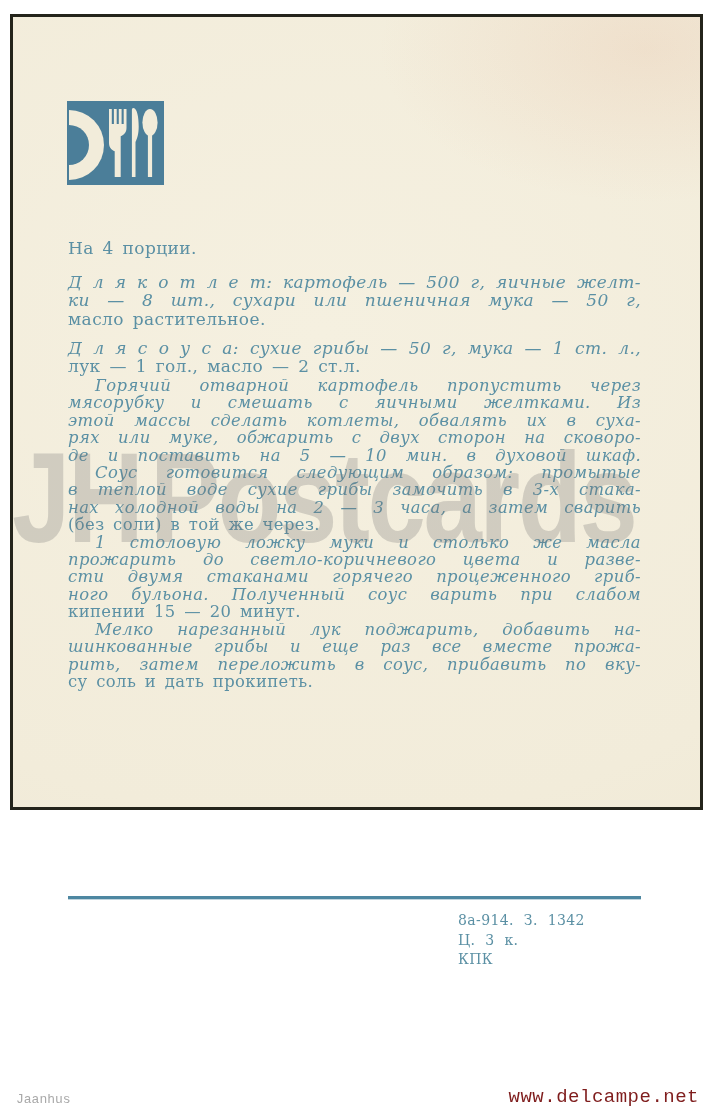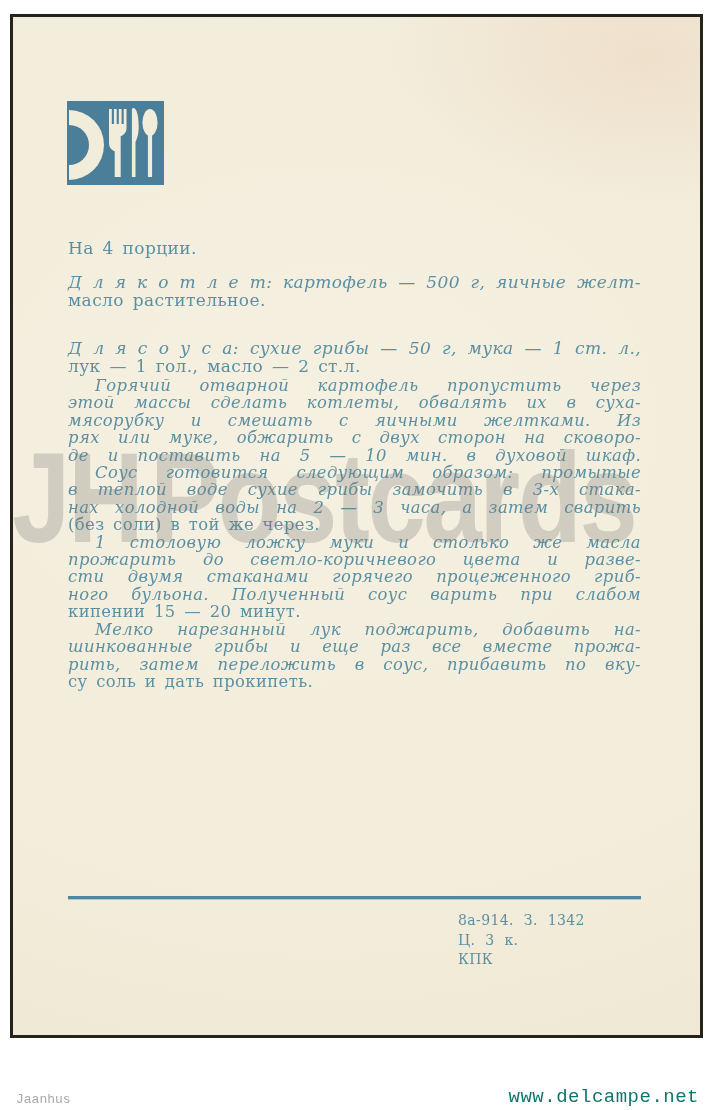--- a/index.html
+++ b/index.html
@@ -4,21 +4,21 @@
 <style>
   html,body { margin:0; padding:0; }
   body {
     width:710px; height:1110px; position:relative;
     background:#ffffff; overflow:hidden;
     font-family:"DejaVu Serif", serif;
   }
   
   .card {
     position:absolute; left:10px; top:14px;
-    width:693px; height:1024px; box-sizing:border-box;
+    width:693px; height:796px; box-sizing:border-box;
     border:3px solid #24241b;
     background:
       radial-gradient(ellipse 380px 220px at 92% 4%, rgba(226,178,150,0.22), rgba(226,178,150,0) 70%),
       radial-gradient(ellipse 900px 700px at 45% 40%, #f5f0e0 0%, #f2ecda 70%, #efe8d4 100%);
   }
   
   .logo { position:absolute; left:54px; top:84px; width:97px; height:84px; }
   
   .rtext {
     position:absolute; left:55px; width:573px;
@@ -54,21 +54,21 @@
     transform:scale(0.82,1); transform-origin:left center;
   }
   .footer {
     position:absolute; left:0; top:1086px; width:704px; height:24px;
     font-family:Liberation Mono, monospace;
   }
   .wm-seller {
     position:absolute; left:16px; top:6px; font-size:13px; color:#a9a9a9;
   }
   .wm-site {
-    position:absolute; right:5px; top:0px; font-size:19px; color:#0f766e;
+    position:absolute; right:5px; top:0px; font-size:19px; color:#7f1d1d;
     letter-spacing:0.5px;
   }
 </style>
 </head>
 <body>
 
 <div class="card">
 
   <svg class="logo" viewBox="0 0 97 84" xmlns="http://www.w3.org/2000/svg">
     <rect x="0" y="0" width="97" height="84" fill="#4b7e99"></rect>
@@ -82,32 +82,33 @@
     <path d="M66.5,7 c3.6,0.5 5.2,9 5.2,18.5 c0,7.5 -1.6,12.5 -3.2,15.5 V76 h-3.6 V9 c0,-1.4 0.6,-2.2 1.6,-2 z" fill="#f2ecda"></path>
 
     <ellipse cx="83" cy="21.5" rx="7.6" ry="13.5" fill="#f2ecda"></ellipse>
     <rect x="80.9" y="32" width="4.2" height="44" fill="#f2ecda"></rect>
   </svg>
 
   <div class="rtext servings line l">На 4 порции.</div>
 
   <div class="rtext ing1">
     <div class="line j">Д л я  к о т л е т:  картофель — 500 г,  яичные  желт-</div>
+    <div class="line j">ки — 8 шт., сухари или пшеничная мука — 50 г,</div>
     <div class="line l">масло растительное.</div>
   </div>
 
   <div class="rtext ing2">
     <div class="line j">Д л я  с о у с а:  сухие грибы — 50 г, мука — 1 ст. л.,</div>
     <div class="line l">лук — 1 гол., масло — 2 ст.л.</div>
   </div>
 
   <div class="rtext mainblock">
     <div class="line j ind">Горячий отварной картофель пропустить через</div>
+    <div class="line j">мясорубку и смешать с яичными желтками. Из</div>
     <div class="line j">этой массы сделать котлеты, обвалять их в суха-</div>
-    <div class="line j">мясорубку и смешать с яичными желтками. Из</div>
     <div class="line j">рях или муке, обжарить с двух сторон на сковоро-</div>
     <div class="line j">де и поставить на 5 — 10 мин. в духовой шкаф.</div>
     <div class="line j ind">Соус готовится следующим образом: промытые</div>
     <div class="line j">в теплой воде сухие грибы замочить в 3-х стака-</div>
     <div class="line j">нах холодной воды на 2 — 3 часа, а затем сварить</div>
     <div class="line l">(без соли) в той же через.</div>
     <div class="line j ind">1 столовую ложку муки и столько же масла</div>
     <div class="line j">прожарить до светло-коричневого цвета и разве-</div>
     <div class="line j">сти двумя стаканами горячего процеженного гриб-</div>
     <div class="line j">ного бульона. Полученный соус варить при слабом</div>

